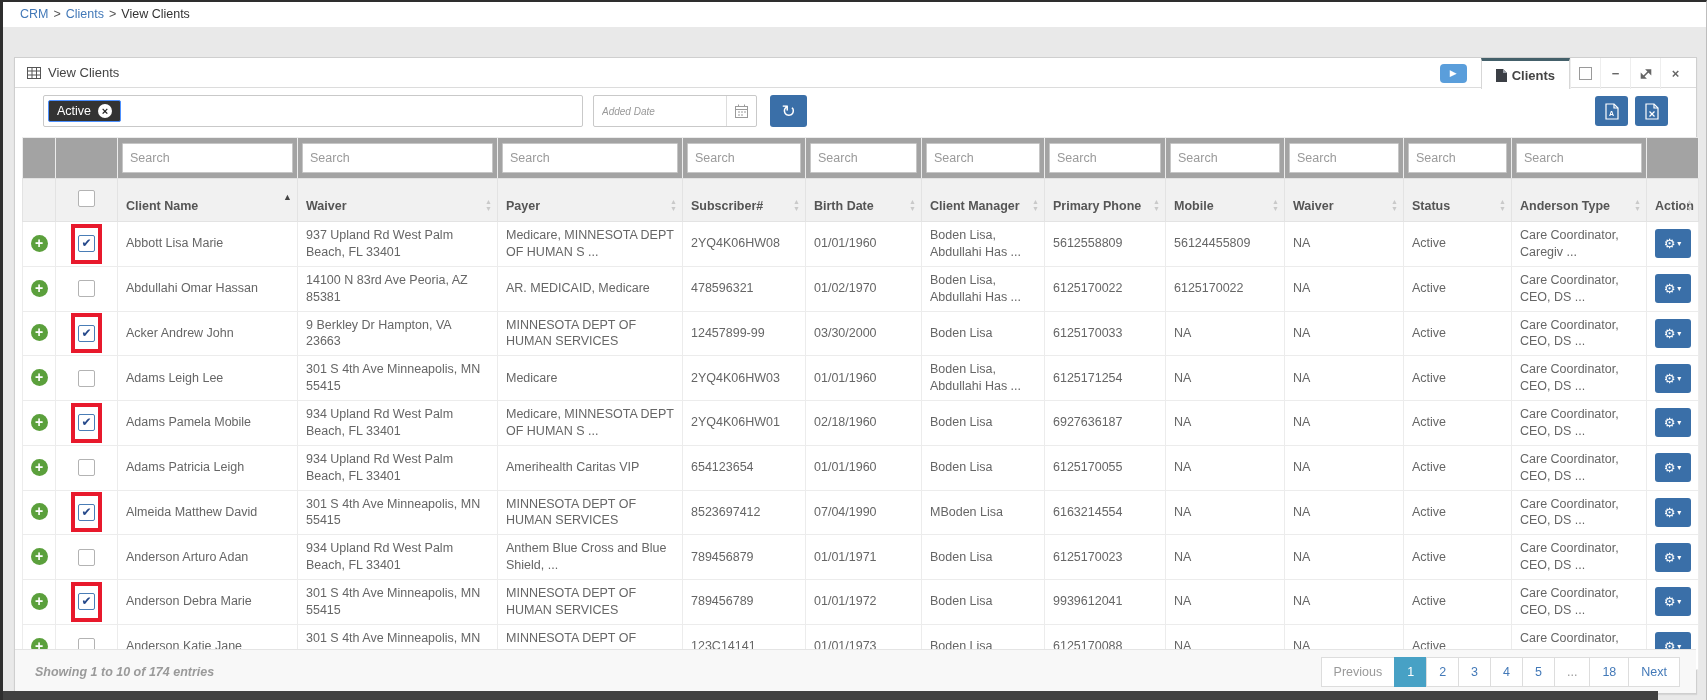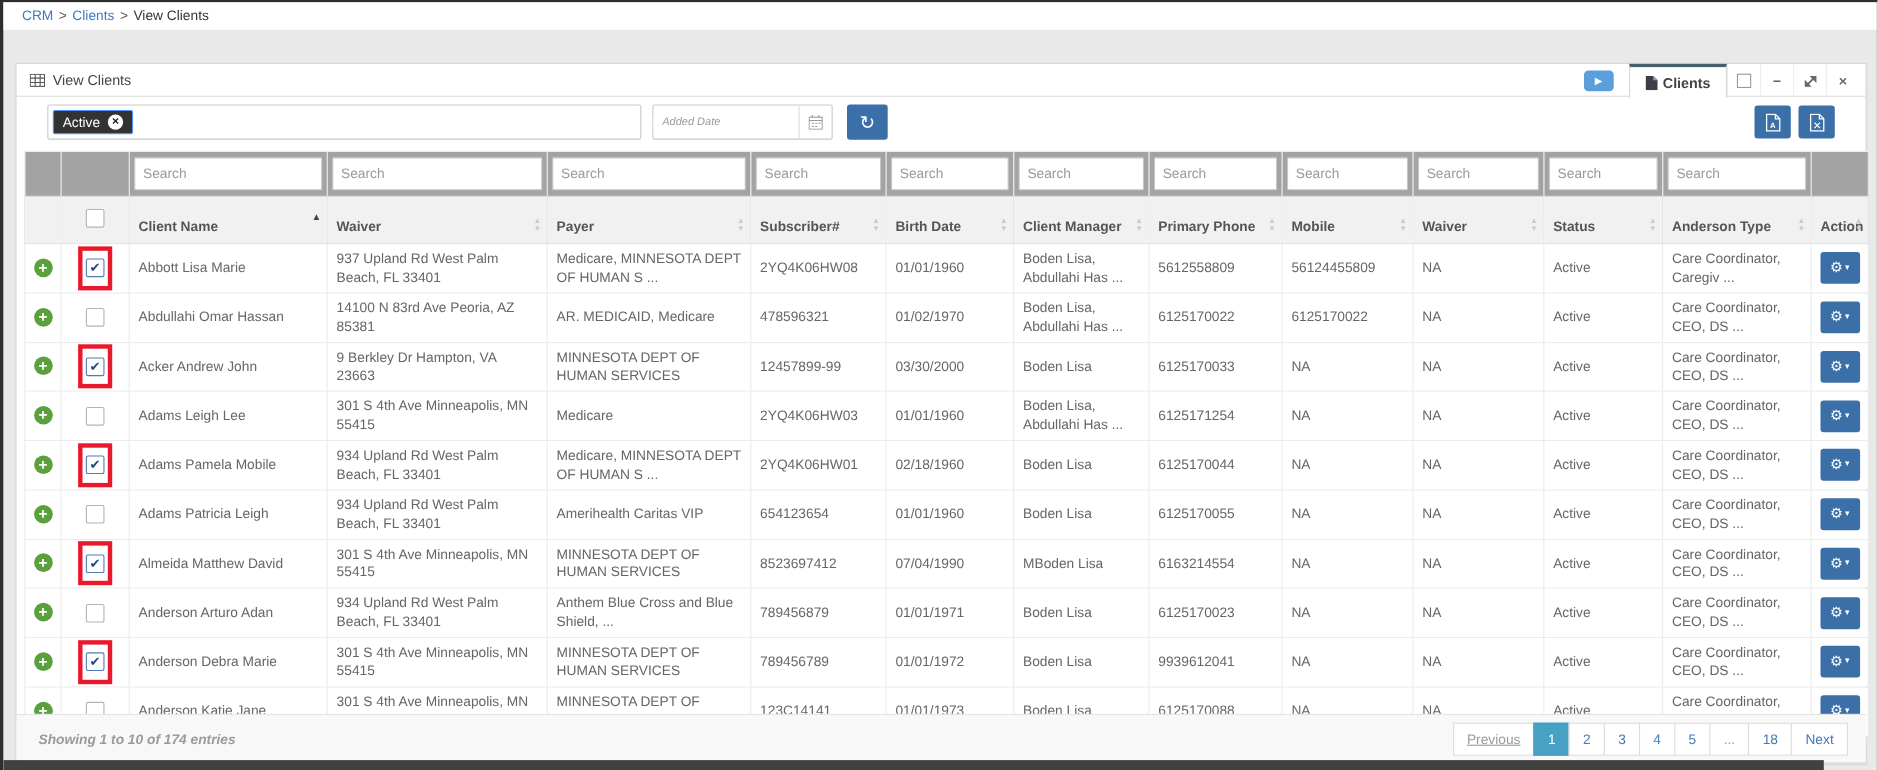--- a/index.html
+++ b/index.html
@@ -90,21 +90,21 @@
               color:#fff; cursor:pointer; font-family:"DejaVu Sans", sans-serif; }
   .gear-btn .g { font-size:13px; }
   .gear-btn .caret { font-size:8px; vertical-align:2px; margin-left:2px; }
   
   .grid-footer { position:absolute; left:0; right:0; bottom:0; height:44px; background:#f8f8f8;
                  border-top:1px solid #e4e4e4; display:flex; align-items:center; }
   .showing { font-size:12.5px; font-style:italic; color:#9a9a9a; padding-left:20px; font-weight:bold; }
   .pagination { margin-left:auto; margin-right:16px; display:flex; }
   .pbtn { border:1px solid #ddd; margin-left:-1px; background:#fff; color:var(--link-blue,#4379b8);
           font-size:12.5px; padding:7px 12px; cursor:pointer; text-decoration:none; }
-  .pbtn.muted { color:#9a9a9a; cursor:default;text-decoration:underline; }
+  .pbtn.muted { color:#9a9a9a; cursor:default; }
   .pbtn.dots { color:#9a9a9a; cursor:default; }
   .pbtn.active { background:var(--active-page,#47a1c5); border-color:var(--active-page,#47a1c5); color:#fff; }
   
   .bottom-strip { position:absolute; left:0; bottom:0; height:9px; width:1655px; background:#414141; }
 </style>
 </head>
 <body>
 
 <div class="screen">
 
@@ -334,21 +334,21 @@
     <td class="col-exp"><span class="plus-btn"></span></td>
     <td class="col-chk"><span class="cb-wrap hl">
                   <span class="checkbox checked"></span>
                 </span></td>
     <td>Adams Pamela Mobile</td>
     <td>934 Upland Rd West Palm Beach, FL 33401</td>
     <td>Medicare, MINNESOTA DEPT OF HUMAN S ...</td>
     <td>2YQ4K06HW01</td>
     <td>02/18/1960</td>
     <td>Boden Lisa</td>
-    <td>6125170044</td>
+    <td>6927636187</td>
     <td>NA</td>
     <td>NA</td>
     <td>Active</td>
     <td>Care Coordinator, CEO, DS ...</td>
     <td style="text-align:center;padding:0;"><button class="gear-btn"><span class="g">⚙</span><span class="caret">▾</span></button></td>
   </tr>
             <tr>
     <td class="col-exp"><span class="plus-btn"></span></td>
     <td class="col-chk"><span class="cb-wrap">
                   <span class="checkbox"></span>

